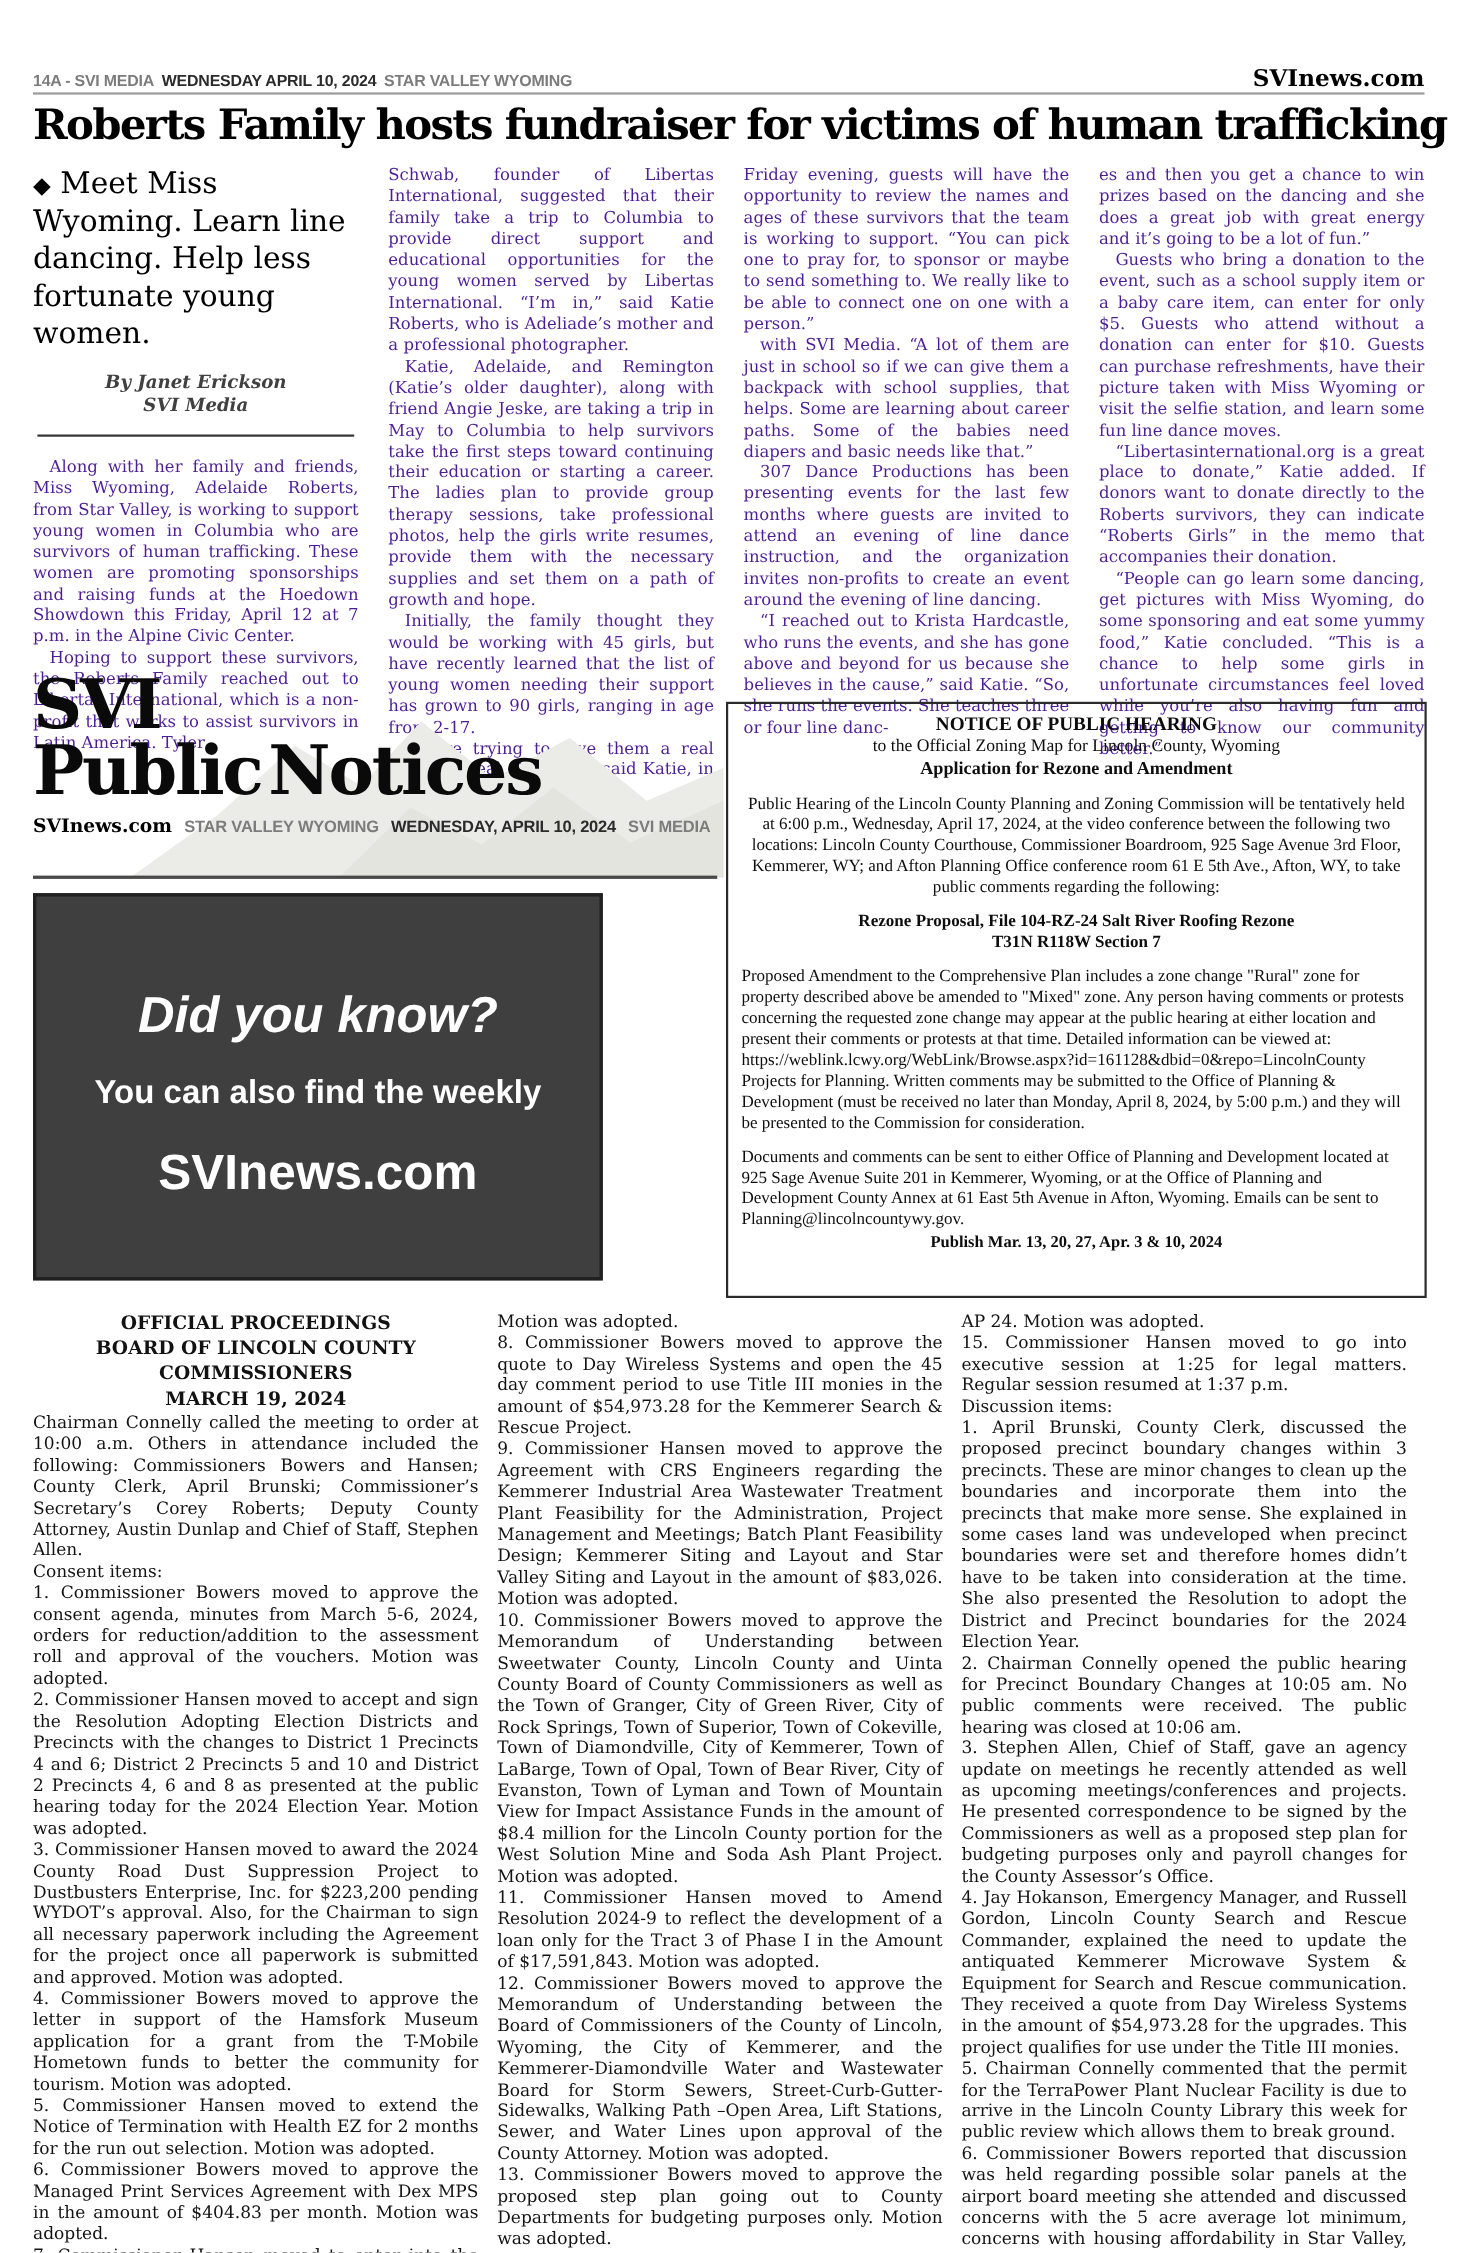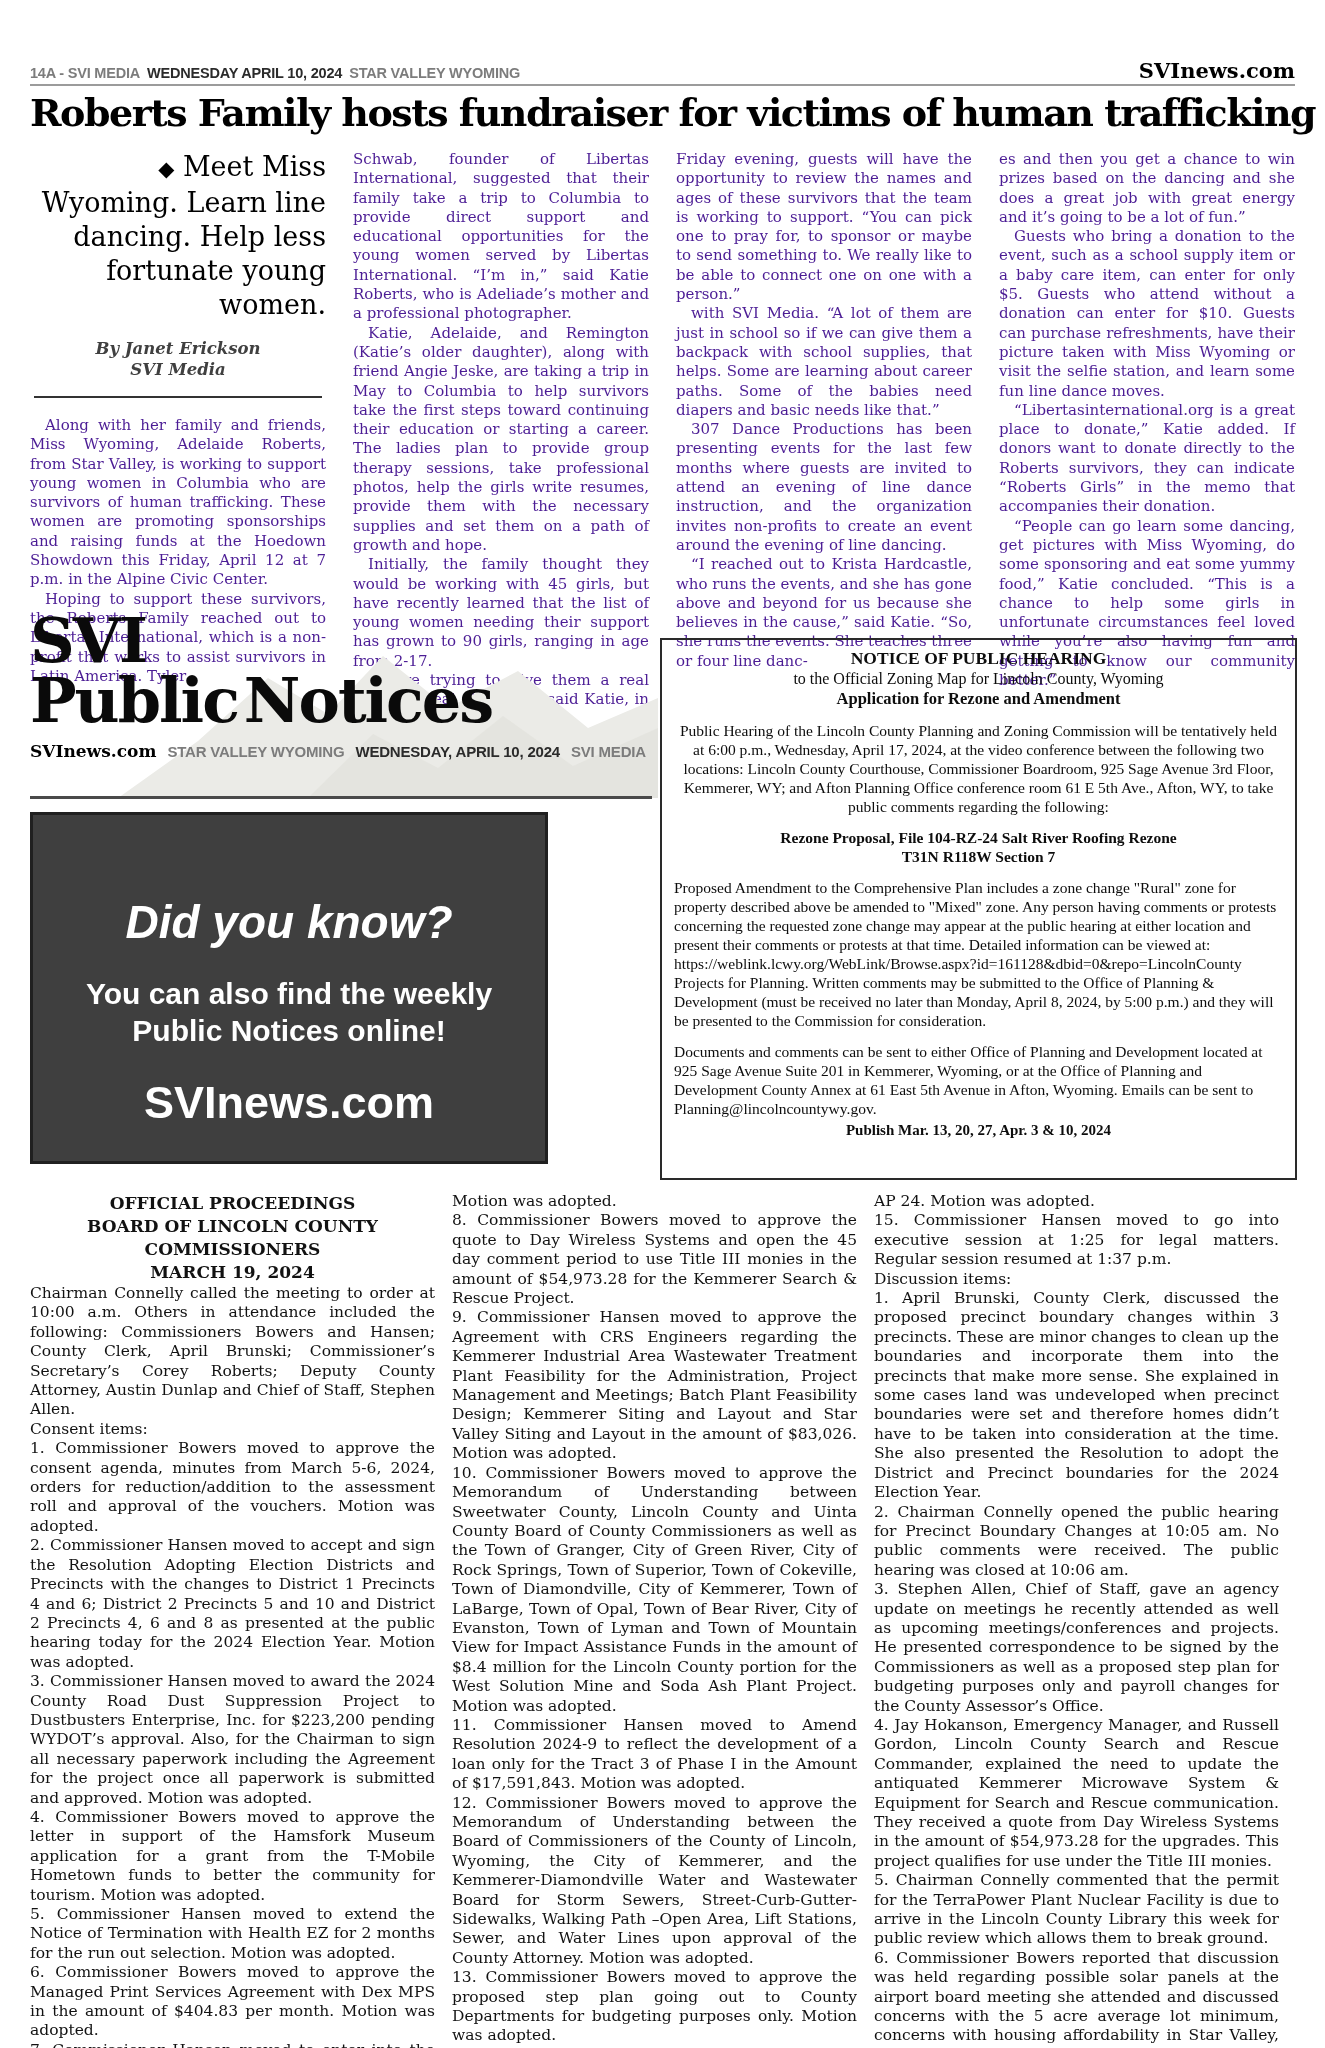--- a/index.html
+++ b/index.html
@@ -14,21 +14,21 @@
   .toprule{position:absolute;top:84px;left:30px;right:30px;border-top:2px solid #9b9b9b;}
 
   
   .headline{position:absolute;top:90px;left:30px;width:1265px;font-family:"DejaVu Serif",serif;font-weight:bold;font-size:38px;letter-spacing:-1.5px;white-space:nowrap;color:#000;}
 
   
   .acol{position:absolute;top:150px;width:296px;}
   .c1{left:30px;} .c2{left:353px;} .c3{left:676px;} .c4{left:999px;}
   .acol .body p{margin:0;font-family:"DejaVu Serif",serif;font-size:15px;line-height:19.3px;text-align:justify;text-indent:15px;color:#4c1d95;}
   .acol.cont .body p:first-child{text-indent:0;}
-  .deck{margin:0;font-family:"DejaVu Serif",serif;font-size:27px;line-height:34px;color:#000;text-align:right;}
+  .deck{margin:0;font-family:"DejaVu Serif",serif;font-size:27px;line-height:34px;color:#000;}
   .deck .diamond{font-size:21px;}
   .byline{margin-top:16px;text-align:center;font-family:"DejaVu Serif",serif;font-style:italic;font-weight:bold;font-size:16.5px;line-height:21px;color:#404040;}
   .colrule{border-top:2px solid #333;margin:16px 4px 18px 4px;}
 
   
   .masthead{position:absolute;top:612px;left:30px;width:622px;height:190px;}
   .mountain{position:absolute;right:-6px;top:4px;z-index:0;}
   .brand1{position:relative;z-index:1;font-family:"DejaVu Serif",serif;font-weight:bold;font-size:62px;line-height:58px;letter-spacing:-2px;color:#0a0a0a;}
   .brand2{position:relative;z-index:1;font-family:"DejaVu Serif",serif;font-weight:bold;font-size:62px;line-height:62px;letter-spacing:-2px;word-spacing:-0.22em;color:#0a0a0a;}
   .mast-tag{position:relative;z-index:1;margin-top:9px;display:flex;gap:11px;align-items:baseline;font-family:"Liberation Sans",sans-serif;font-weight:bold;font-size:15px;letter-spacing:-0.2px;}
@@ -127,21 +127,20 @@
       <span class="seg-dark">WEDNESDAY, APRIL 10, 2024</span>
       <span class="seg-gray">SVI MEDIA</span>
     </div>
     <div class="mastrule"></div>
   </div>
 
   <div class="promo">
     <div class="promo-title">Did you know?</div>
     <div class="promo-lines">
       <div class="promo-line">You can also find the weekly</div>
-      <div class="promo-line">Public Notices online!</div>
     </div>
     <div class="promo-site">SVInews.com</div>
   </div>
 
   <div class="notice">
     <div class="n-center n-title">NOTICE OF PUBLIC HEARING</div>
     <div class="n-center n-sub2">to the Official Zoning Map for Lincoln County, Wyoming</div>
     <div class="n-center n-sub">Application for Rezone and Amendment</div>
     <p class="n-para n-center">Public Hearing of the Lincoln County Planning and Zoning Commission will be tentatively held at 6:00 p.m., Wednesday, April 17, 2024, at the video conference between the following two locations:  Lincoln County Courthouse, Commissioner Boardroom, 925 Sage Avenue 3rd Floor, Kemmerer, WY; and Afton Planning Office conference room 61 E 5th Ave., Afton, WY, to take public comments regarding the following:</p>
     <div class="n-rez">Rezone Proposal, File 104-RZ-24 Salt River Roofing Rezone</div>

